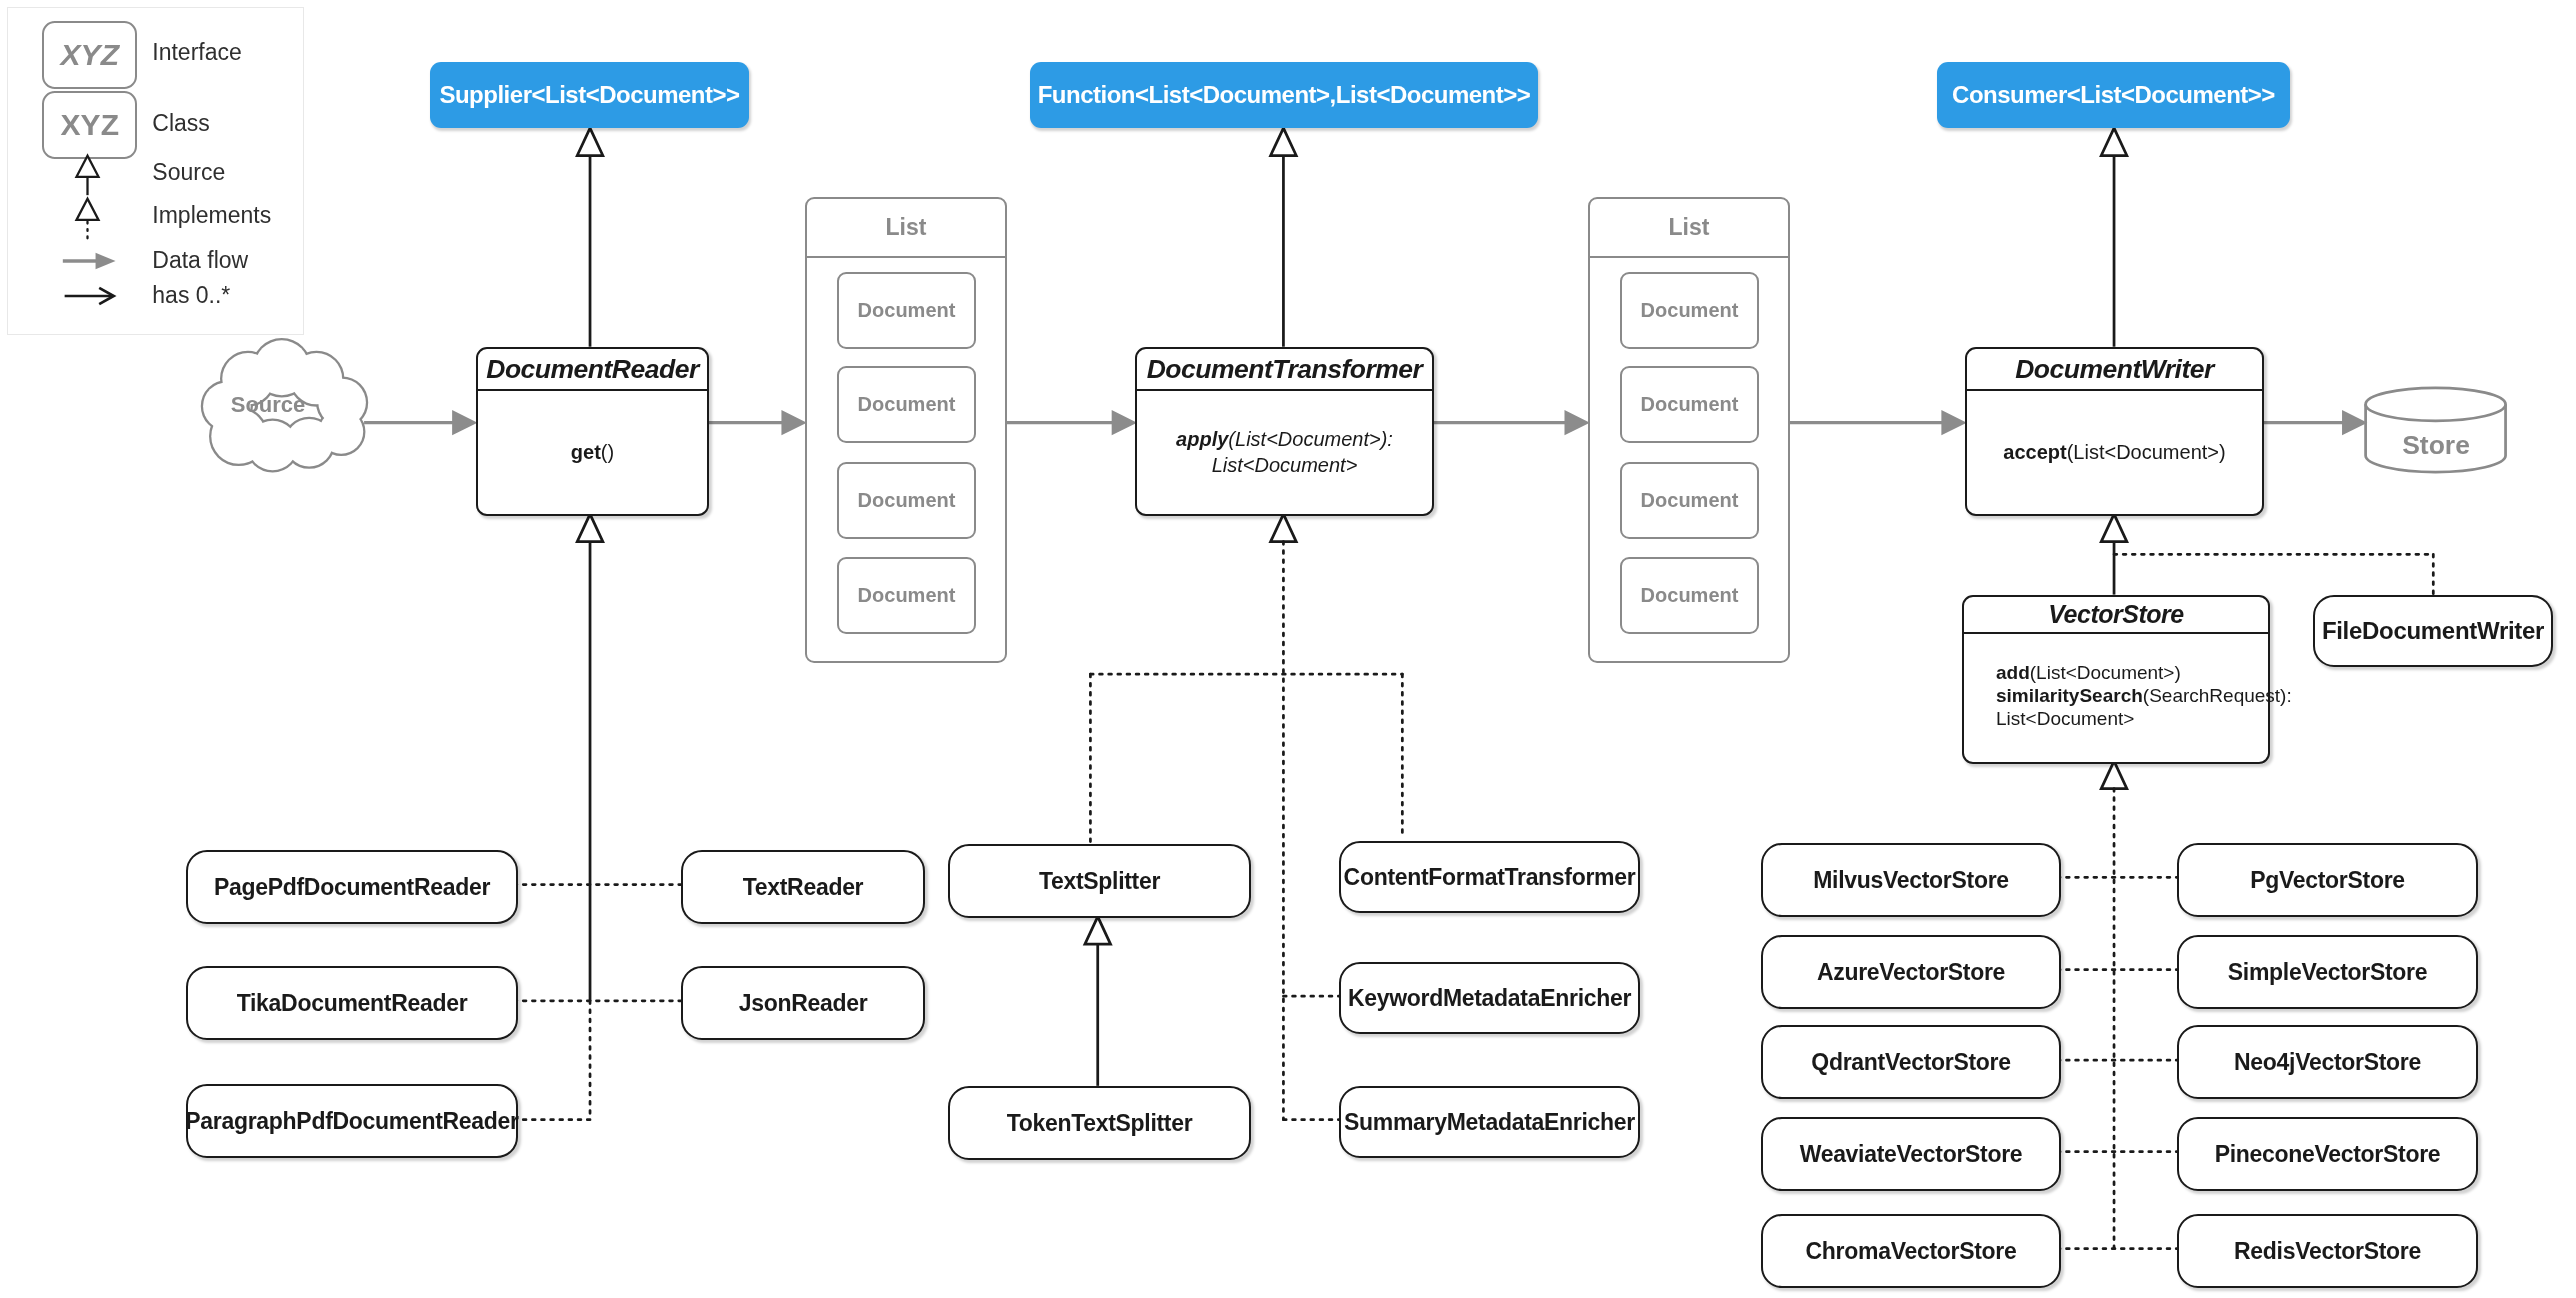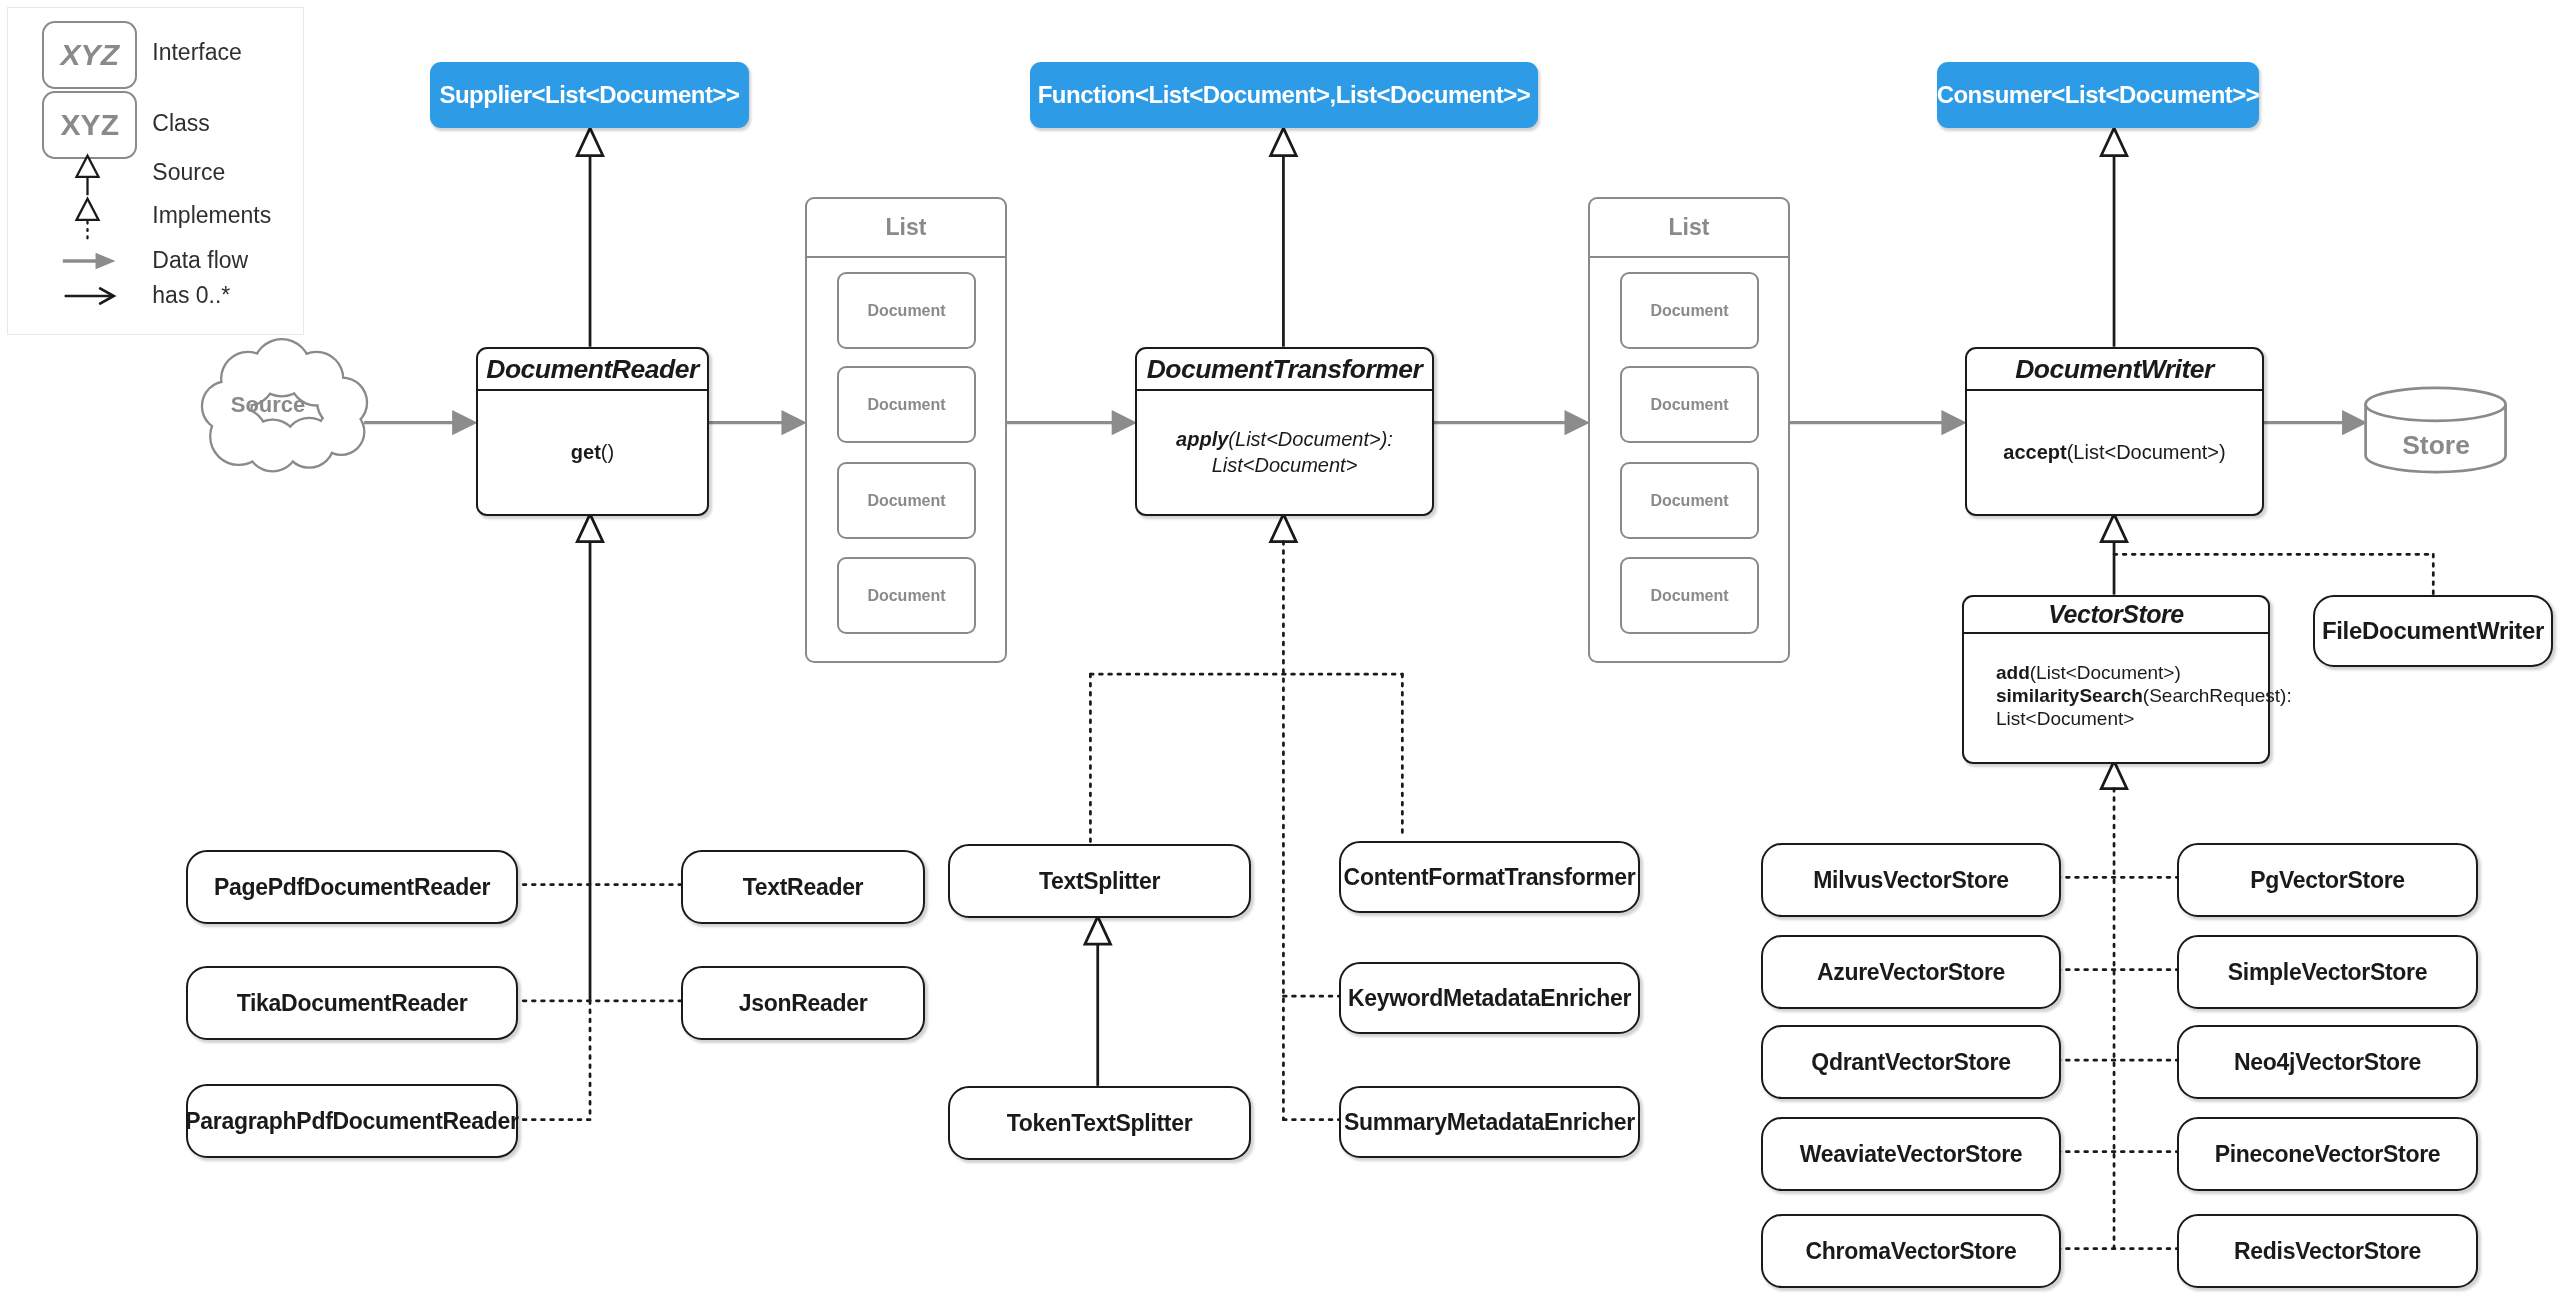--- a/index.html
+++ b/index.html
@@ -32,21 +32,21 @@
             font-size:20px;text-align:center;line-height:25.6px;}
   .uml-body.left{align-items:flex-start;justify-content:flex-start;padding:27.4px 0 0 20px;font-size:19px;line-height:23px;text-align:left;margin-left:12px;}
   .uml-body b{font-weight:bold;}
   .it{font-style:italic;}
 
   
   .listbox{position:absolute;top:197px;width:198px;height:462px;background:#fff;border:2.7px solid #8a8a8a;border-radius:9.1px;}
   .list-title{height:57px;border-bottom:2.7px solid #8a8a8a;display:flex;align-items:center;justify-content:center;
               font-weight:bold;font-size:23px;color:#8a8a8a;}
   .doc{position:absolute;left:30px;width:135px;height:73px;border:2.7px solid #8a8a8a;border-radius:9.1px;background:#fff;
-       display:flex;align-items:center;justify-content:center;font-weight:bold;font-size:16px;color:#8a8a8a;}
+       display:flex;align-items:center;justify-content:center;font-weight:bold;font-size:20px;color:#8a8a8a;}
 
   
   .cbox{position:absolute;background:#fff;border:2.7px solid #1a1a1a;border-radius:21px;
         display:flex;align-items:center;justify-content:center;font-weight:bold;font-size:23px;
         letter-spacing:-0.3px;box-shadow:2.7px 2.7px 2.7px rgba(0,0,0,0.18);white-space:nowrap;}
 
   .gray-label{position:absolute;text-align:center;font-weight:bold;color:#8a8a8a;}
 </style>
 </head>
 <body>
@@ -196,21 +196,21 @@
     </svg>
     <div class="lg-label" style="top:273px;">has 0..*</div>
   </div>
 
   <div class="pill" style="left:430px;width:319px;">
     <span>Supplier&lt;List&lt;Document&gt;&gt;</span>
   </div>
   <div class="pill" style="left:1030px;width:508px;">
     <span>Function&lt;List&lt;Document&gt;,List&lt;Document&gt;&gt;</span>
   </div>
-  <div class="pill" style="left:1937px;width:322px;">
+  <div class="pill" style="left:1937px;width:353px;">
     <span>Consumer&lt;List&lt;Document&gt;&gt;</span>
   </div>
 
   <div class="gray-label" style="left:181px;top:392px;width:174px;font-size:22px;">Source</div>
   <div class="gray-label" style="left:2366px;top:430px;width:140px;font-size:26.5px;">Store</div>
 
   <div class="uml" style="left:476px;top:347px;width:229px;height:165px;">
     <div class="uml-title">DocumentReader</div>
     <div class="uml-body">
       <span><b>get</b><span>()</span></span>

